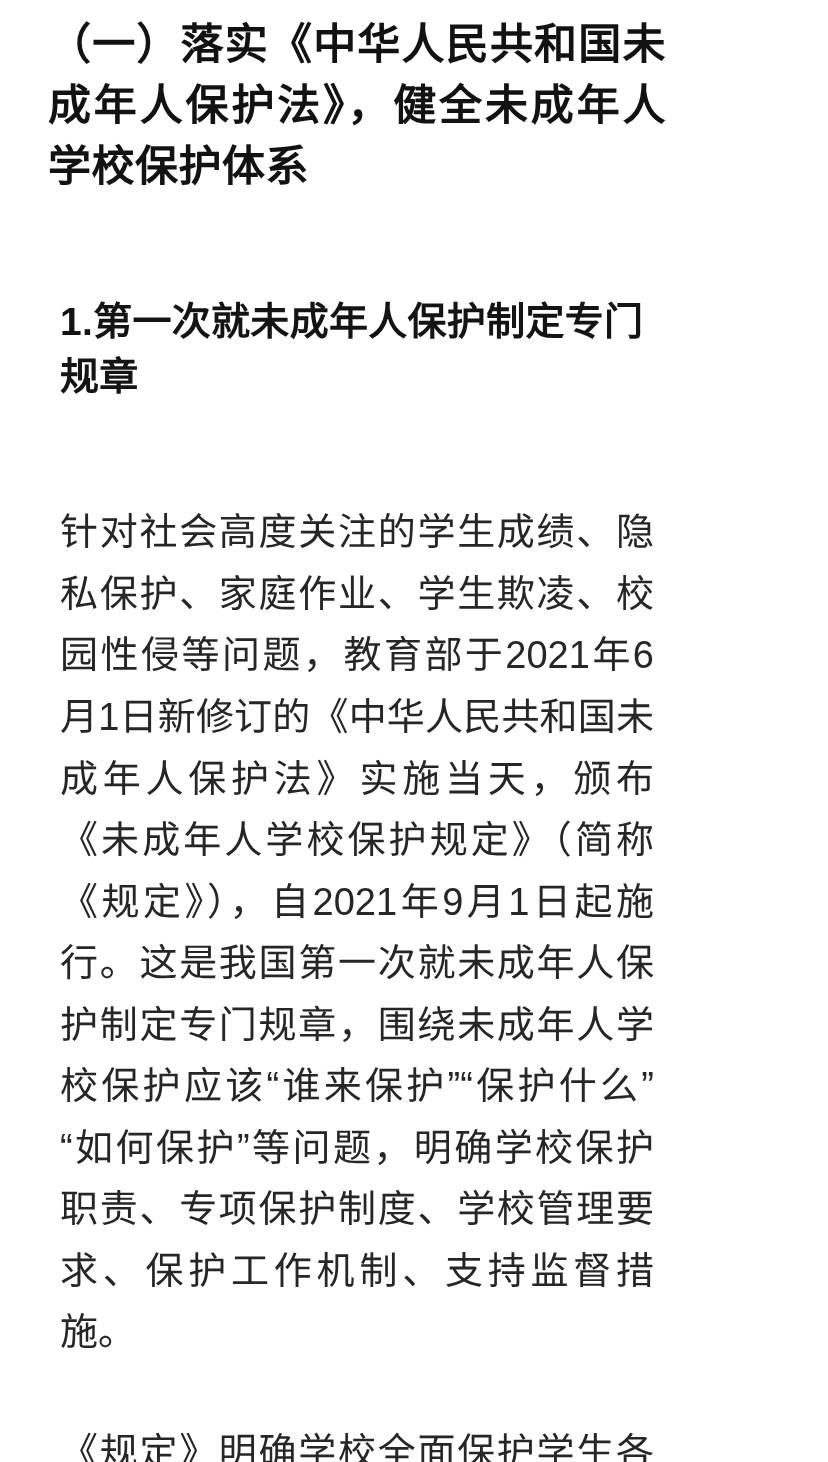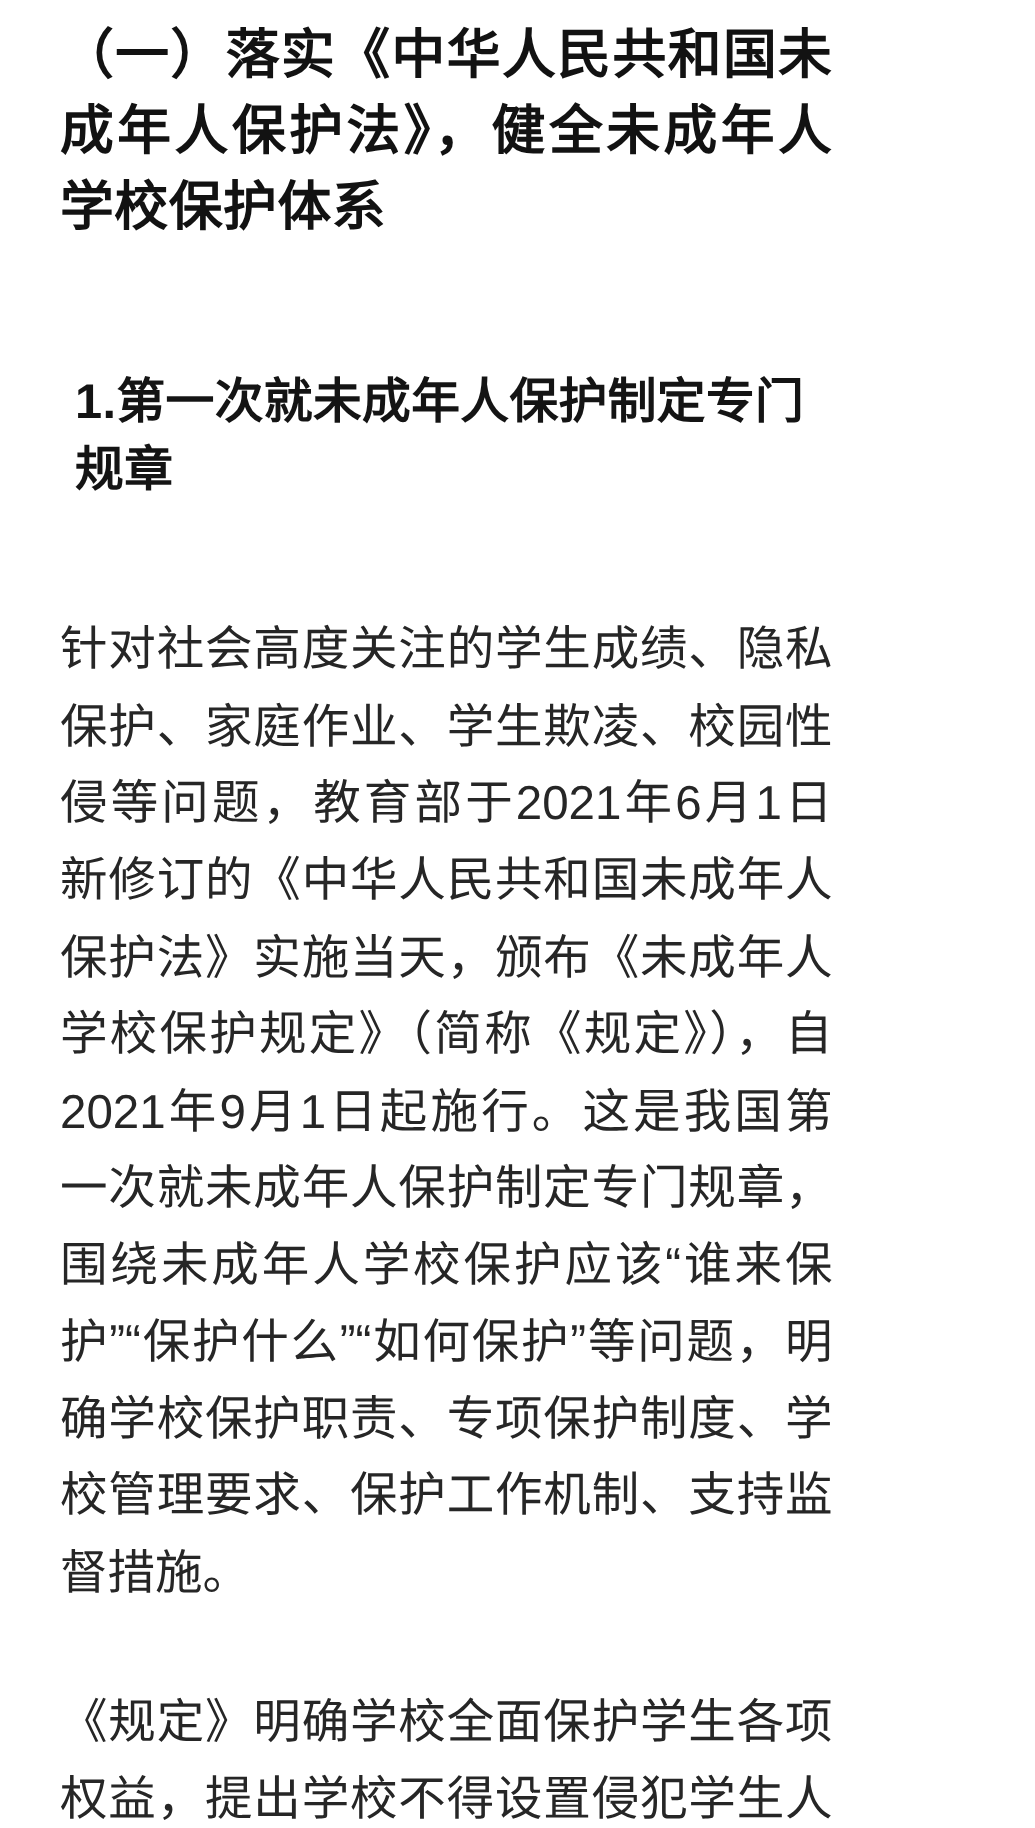--- a/index.html
+++ b/index.html
@@ -41,21 +41,21 @@
     color: #141414;
     letter-spacing: 0.3px;
     margin: 12px;
     text-align: left;
   }
   .body-p {
     font-size: 38px;
     line-height: 1.62;
     font-weight: 400;
     color: #262626;
-    margin: 0;
+    margin: 12px;
     text-align: justify;
     text-justify: inter-ideograph;
     letter-spacing: 0px;
   }
   .body-p + .body-p { margin-top: 60px; font-family: Liberation Mono, monospace; }
 </style>
 </head>
 <body>
 
 <div class="page">

